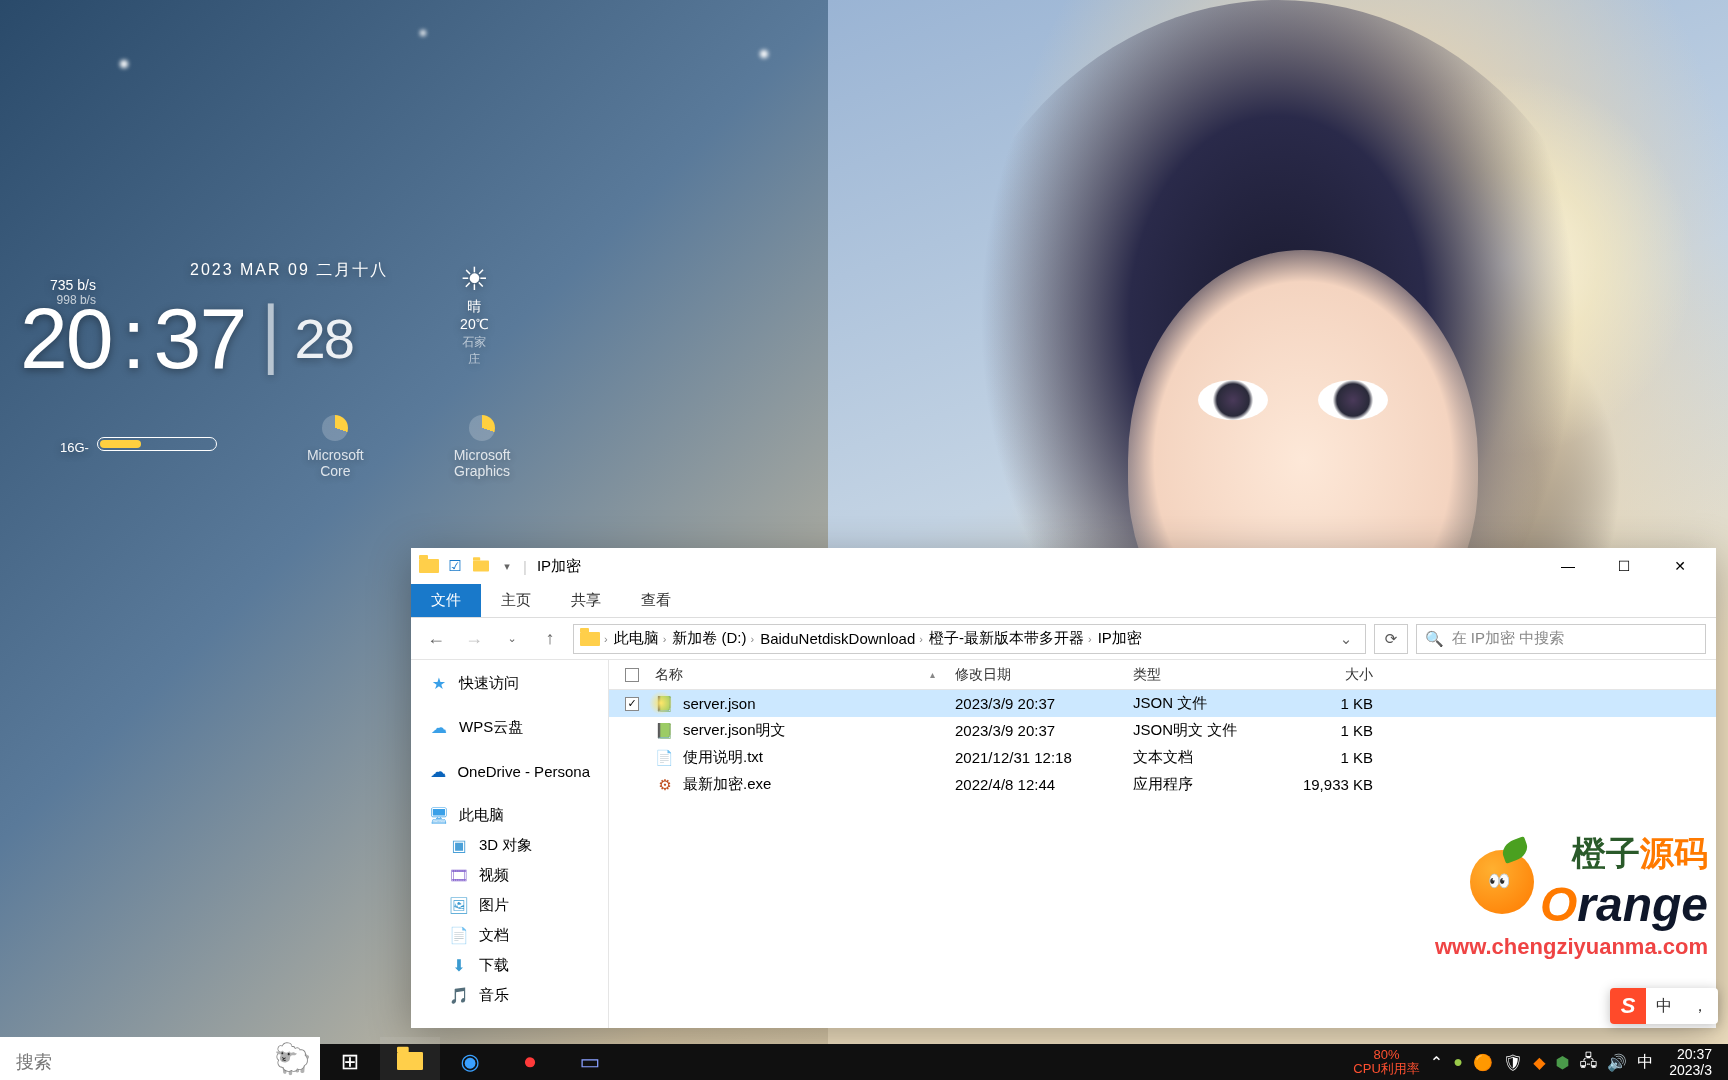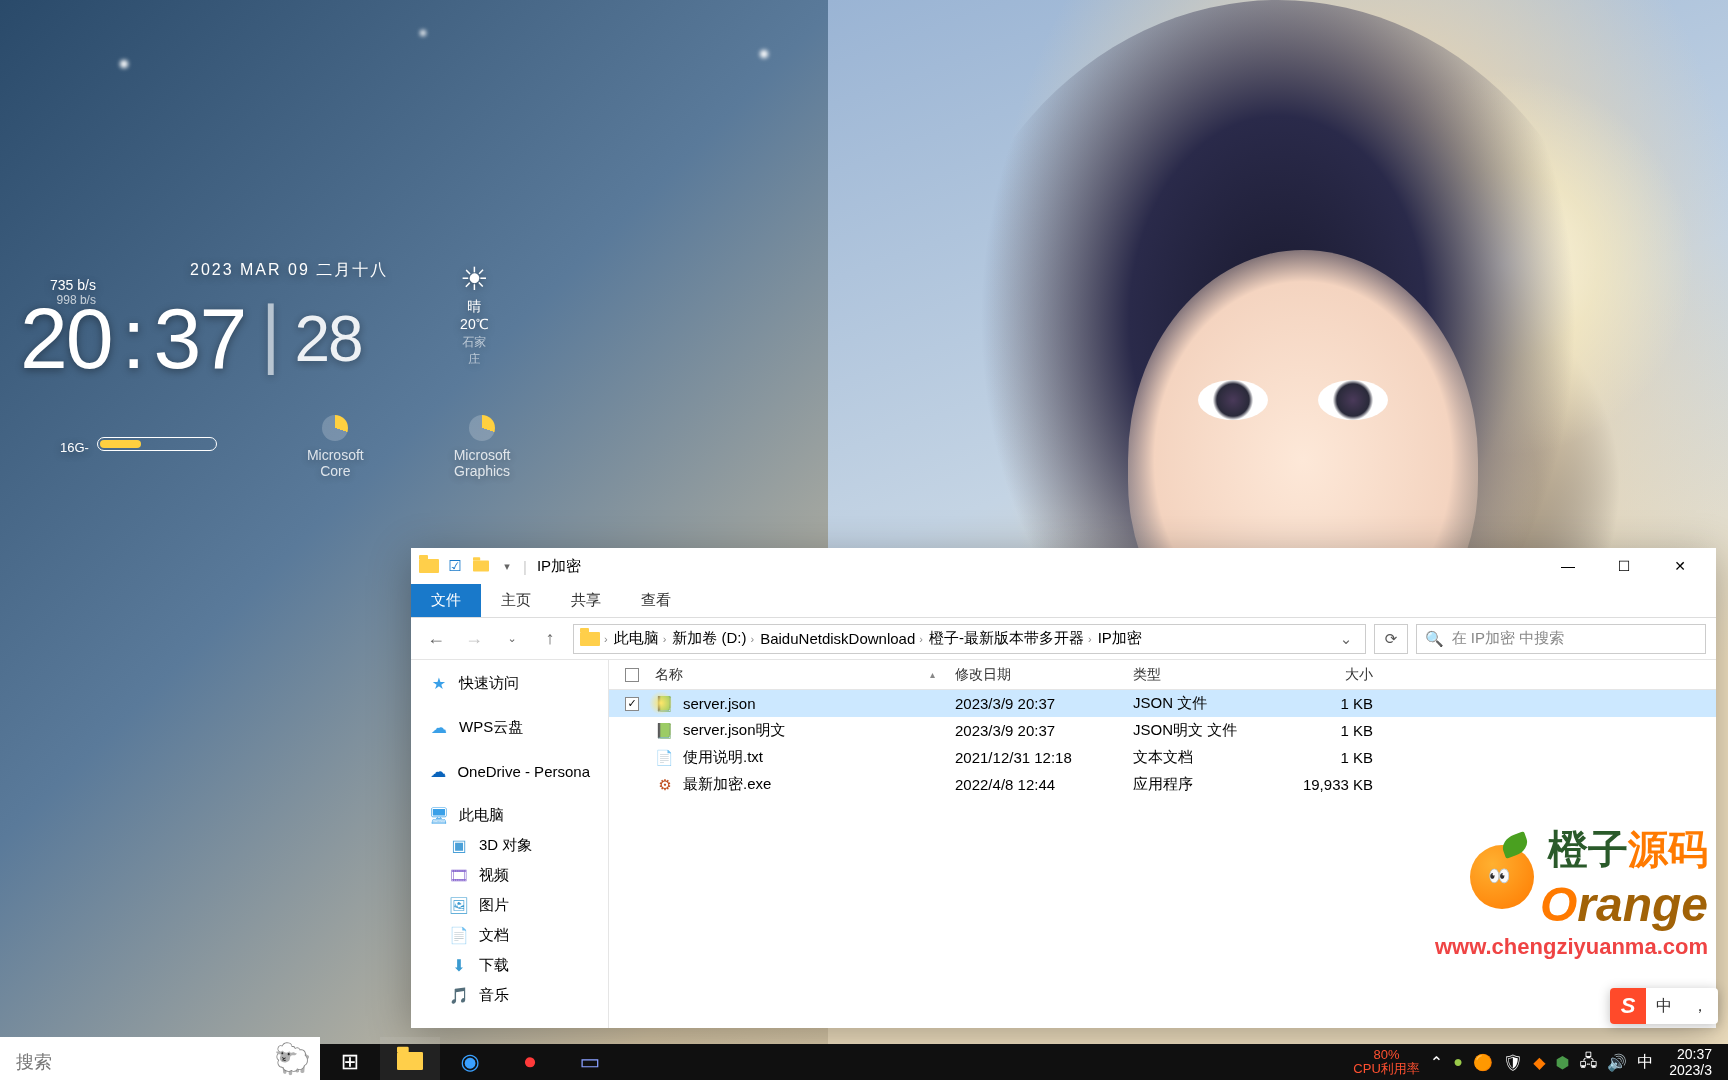--- a/index.html
+++ b/index.html
@@ -29,21 +29,21 @@
 .sparkle { position: absolute; width: 8px; height: 8px; background: #fff; border-radius: 50%; filter: blur(2px); }
 .highlight-burst {
   position: absolute; right: 0; top: 40px; width: 450px; height: 450px;
   background: radial-gradient(circle, rgba(255,250,230,0.95) 0%, rgba(255,245,200,0.5) 30%, transparent 60%);
 }
 
 
 .clock-widget { position: absolute; left: 20px; top: 260px; color: #fff; text-shadow: 0 2px 8px rgba(0,0,0,0.4); }
 .clock-date { font-size: 16px; letter-spacing: 2px; margin-bottom: 8px; margin-left: 170px; }
 .clock-time { font-size: 86px; font-weight: 300; display: flex; align-items: center; gap: 10px; letter-spacing: -2px; }
-.clock-time .sec { font-size: 64px; opacity: 0.9; }
+.clock-time .sec { font-size: 56px; opacity: 0.9; }
 .clock-net { position: absolute; left: 30px; top: 17px; font-size: 14px; text-align: right; }
 .clock-net .sub { font-size: 12px; opacity: 0.7; }
 .clock-weather { position: absolute; left: 440px; top: 0; text-align: center; font-size: 14px; }
 .clock-weather .sun { font-size: 32px; }
 .clock-weather .city { opacity: 0.6; font-size: 12px; }
 .clock-hw { position: absolute; left: 40px; top: 155px; display: flex; gap: 90px; font-size: 13px; align-items: center; }
 .hw-item { text-align: center; }
 .hw-bar { width: 120px; height: 14px; border: 1px solid #fff; border-radius: 7px; position: relative; margin-bottom: 6px; }
 .hw-bar::after { content: ''; position: absolute; left: 2px; top: 2px; bottom: 2px; width: 35%; background: #ffd040; border-radius: 5px; }
 .hw-pie { width: 26px; height: 26px; border-radius: 50%; background: conic-gradient(#ffd040 0 30%, rgba(255,255,255,0.2) 30% 100%); margin: 0 auto 6px; }
@@ -94,22 +94,22 @@
 .chk { width: 14px; height: 14px; border: 1px solid #888; display: inline-flex; align-items: center; justify-content: center; font-size: 11px; background:#fff; }
 .highlight-spot { display:inline-block; background: radial-gradient(circle, #ffe66a 0%, rgba(255,230,106,0) 70%); width:24px; height:24px; border-radius:50%; position:absolute; margin-left:-6px; margin-top:-2px; }
 
 
 .watermark { position: absolute; right: 20px; bottom: 120px; text-align: right; }
 .watermark .logo-row { display: flex; align-items: center; gap: 6px; justify-content: flex-end; }
 .orange-ball { width: 64px; height: 64px; border-radius: 50%; background: radial-gradient(circle at 35% 30%, #ffb030, #ff7a00); position: relative; }
 .orange-ball::after { content:'👀'; position:absolute; left:18px; top:20px; font-size:18px; }
 .orange-leaf { width: 26px; height: 20px; background: #4aa020; border-radius: 60% 10% 60% 10%; position: absolute; top: -10px; right: 6px; transform: rotate(-20deg); }
 .watermark .brand { font-size: 48px; font-weight: 900; font-style: italic; }
-.brand .o { color: #ff7a00; } .brand .rest { color: #a16207; margin-top: 42px; }
-.watermark .cn { font-size: 40px; font-weight: 800; color: #2a5a2a; }
+.brand .o { color: #ff7a00; } .brand .rest { color: #0f172a; margin-top: 42px; }
+.watermark .cn { font-size: 34px; font-weight: 800; color: #2a5a2a; }
 .watermark .cn .yuan { color: #ff7a00; }
 .watermark .url { color: #ef4444; font-size: 22px; font-weight: 700; margin-top: 2px; }
 
 
 .taskbar { position: absolute; left: 0; right: 0; bottom: 0; height: 36px; background: #101010; display: flex; align-items: center; color: #fff; }
 .tb-search { width: 320px; height: 50px; background: #fff; color: #777; display: flex; align-items: center; padding: 0 16px; font-size: 18px; gap: 10px; position: relative; }
 .tb-sheep { position:absolute; right:8px; top:4px; font-size:30px; }
 .tb-btn { width: 60px; height: 50px; display: flex; align-items: center; justify-content: center; font-size: 22px; }
 .tb-btn.active { border-bottom: 3px solid #76b9ed; background: rgba(255,255,255,0.08); }
 .tb-spacer { flex: 1; }

